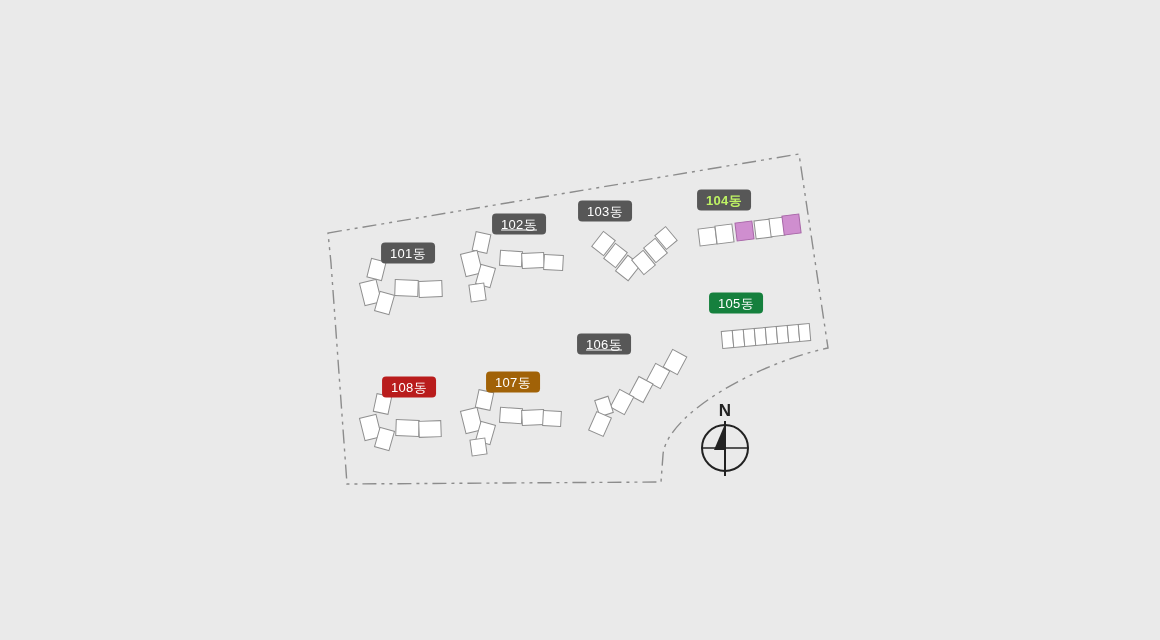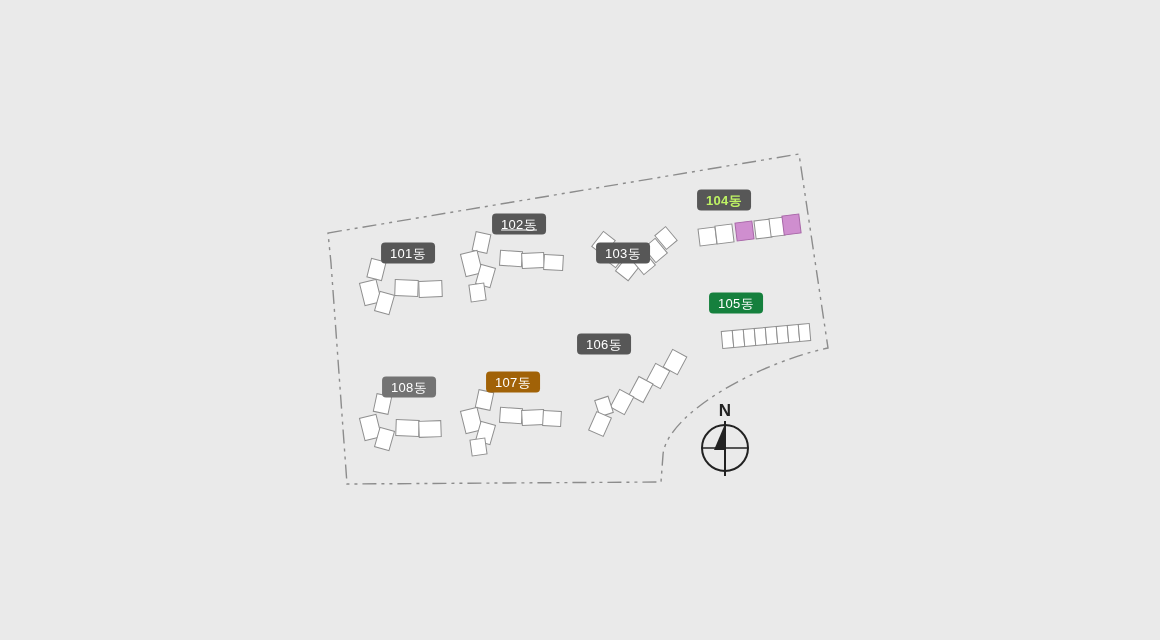--- a/index.html
+++ b/index.html
@@ -119,21 +119,21 @@
         <rect x="377" y="429" width="15" height="20" transform="rotate(16 384.5 439)" fill="#ffffff" stroke="#8f8f8f" stroke-width="1"></rect>
         <rect x="396" y="420" width="23" height="16" transform="rotate(2 407.5 428)" fill="#ffffff" stroke="#8f8f8f" stroke-width="1"></rect>
         <rect x="419" y="421" width="22" height="16" transform="rotate(-2 430 429)" fill="#ffffff" stroke="#8f8f8f" stroke-width="1"></rect>
       </g>
     </svg>
 
   <div id="labels-layer">
 
   <div class="bldg-label" style="left: 408px; top: 253px; background: rgb(87, 87, 87); color: rgb(255, 255, 255);">101동</div>
       <div class="bldg-label" style="left: 519px; top: 224px; background: rgb(87, 87, 87); color: rgb(255, 255, 255); text-decoration: underline;">102동</div>
-      <div class="bldg-label" style="left: 623px; top: 211px; background: rgb(87, 87, 87); color: rgb(255, 255, 255); margin-top: 42px;">103동</div>
+      <div class="bldg-label" style="left: 605px; top: 211px; background: rgb(87, 87, 87); color: rgb(255, 255, 255);">103동</div>
       <div class="bldg-label" style="left: 724px; top: 200px; background: rgb(87, 87, 87); color: #bef264; font-weight: bold;">104동</div>
       <div class="bldg-label" style="left: 736px; top: 303px; background: #15803d; color: rgb(255, 255, 255);">105동</div>
-      <div class="bldg-label" style="left: 604px; top: 344px; background: rgb(87, 87, 87); color: rgb(255, 255, 255);">106동</div>
+      <div class="bldg-label" style="left: 604px; top: 344px; background: rgb(87, 87, 87); color: rgb(255, 255, 255); text-decoration: underline;">106동</div>
       <div class="bldg-label" style="left: 513px; top: 382px; background: #a16207; color: rgb(255, 255, 255);">107동</div>
-      <div class="bldg-label" style="left: 409px; top: 387px; background: #737373; color: rgb(255, 255, 255);">108동</div>
+      <div class="bldg-label" style="left: 409px; top: 387px; background: #b91c1c; color: rgb(255, 255, 255);">108동</div>
     </div>
 
 </div>
 
 </body></html>

